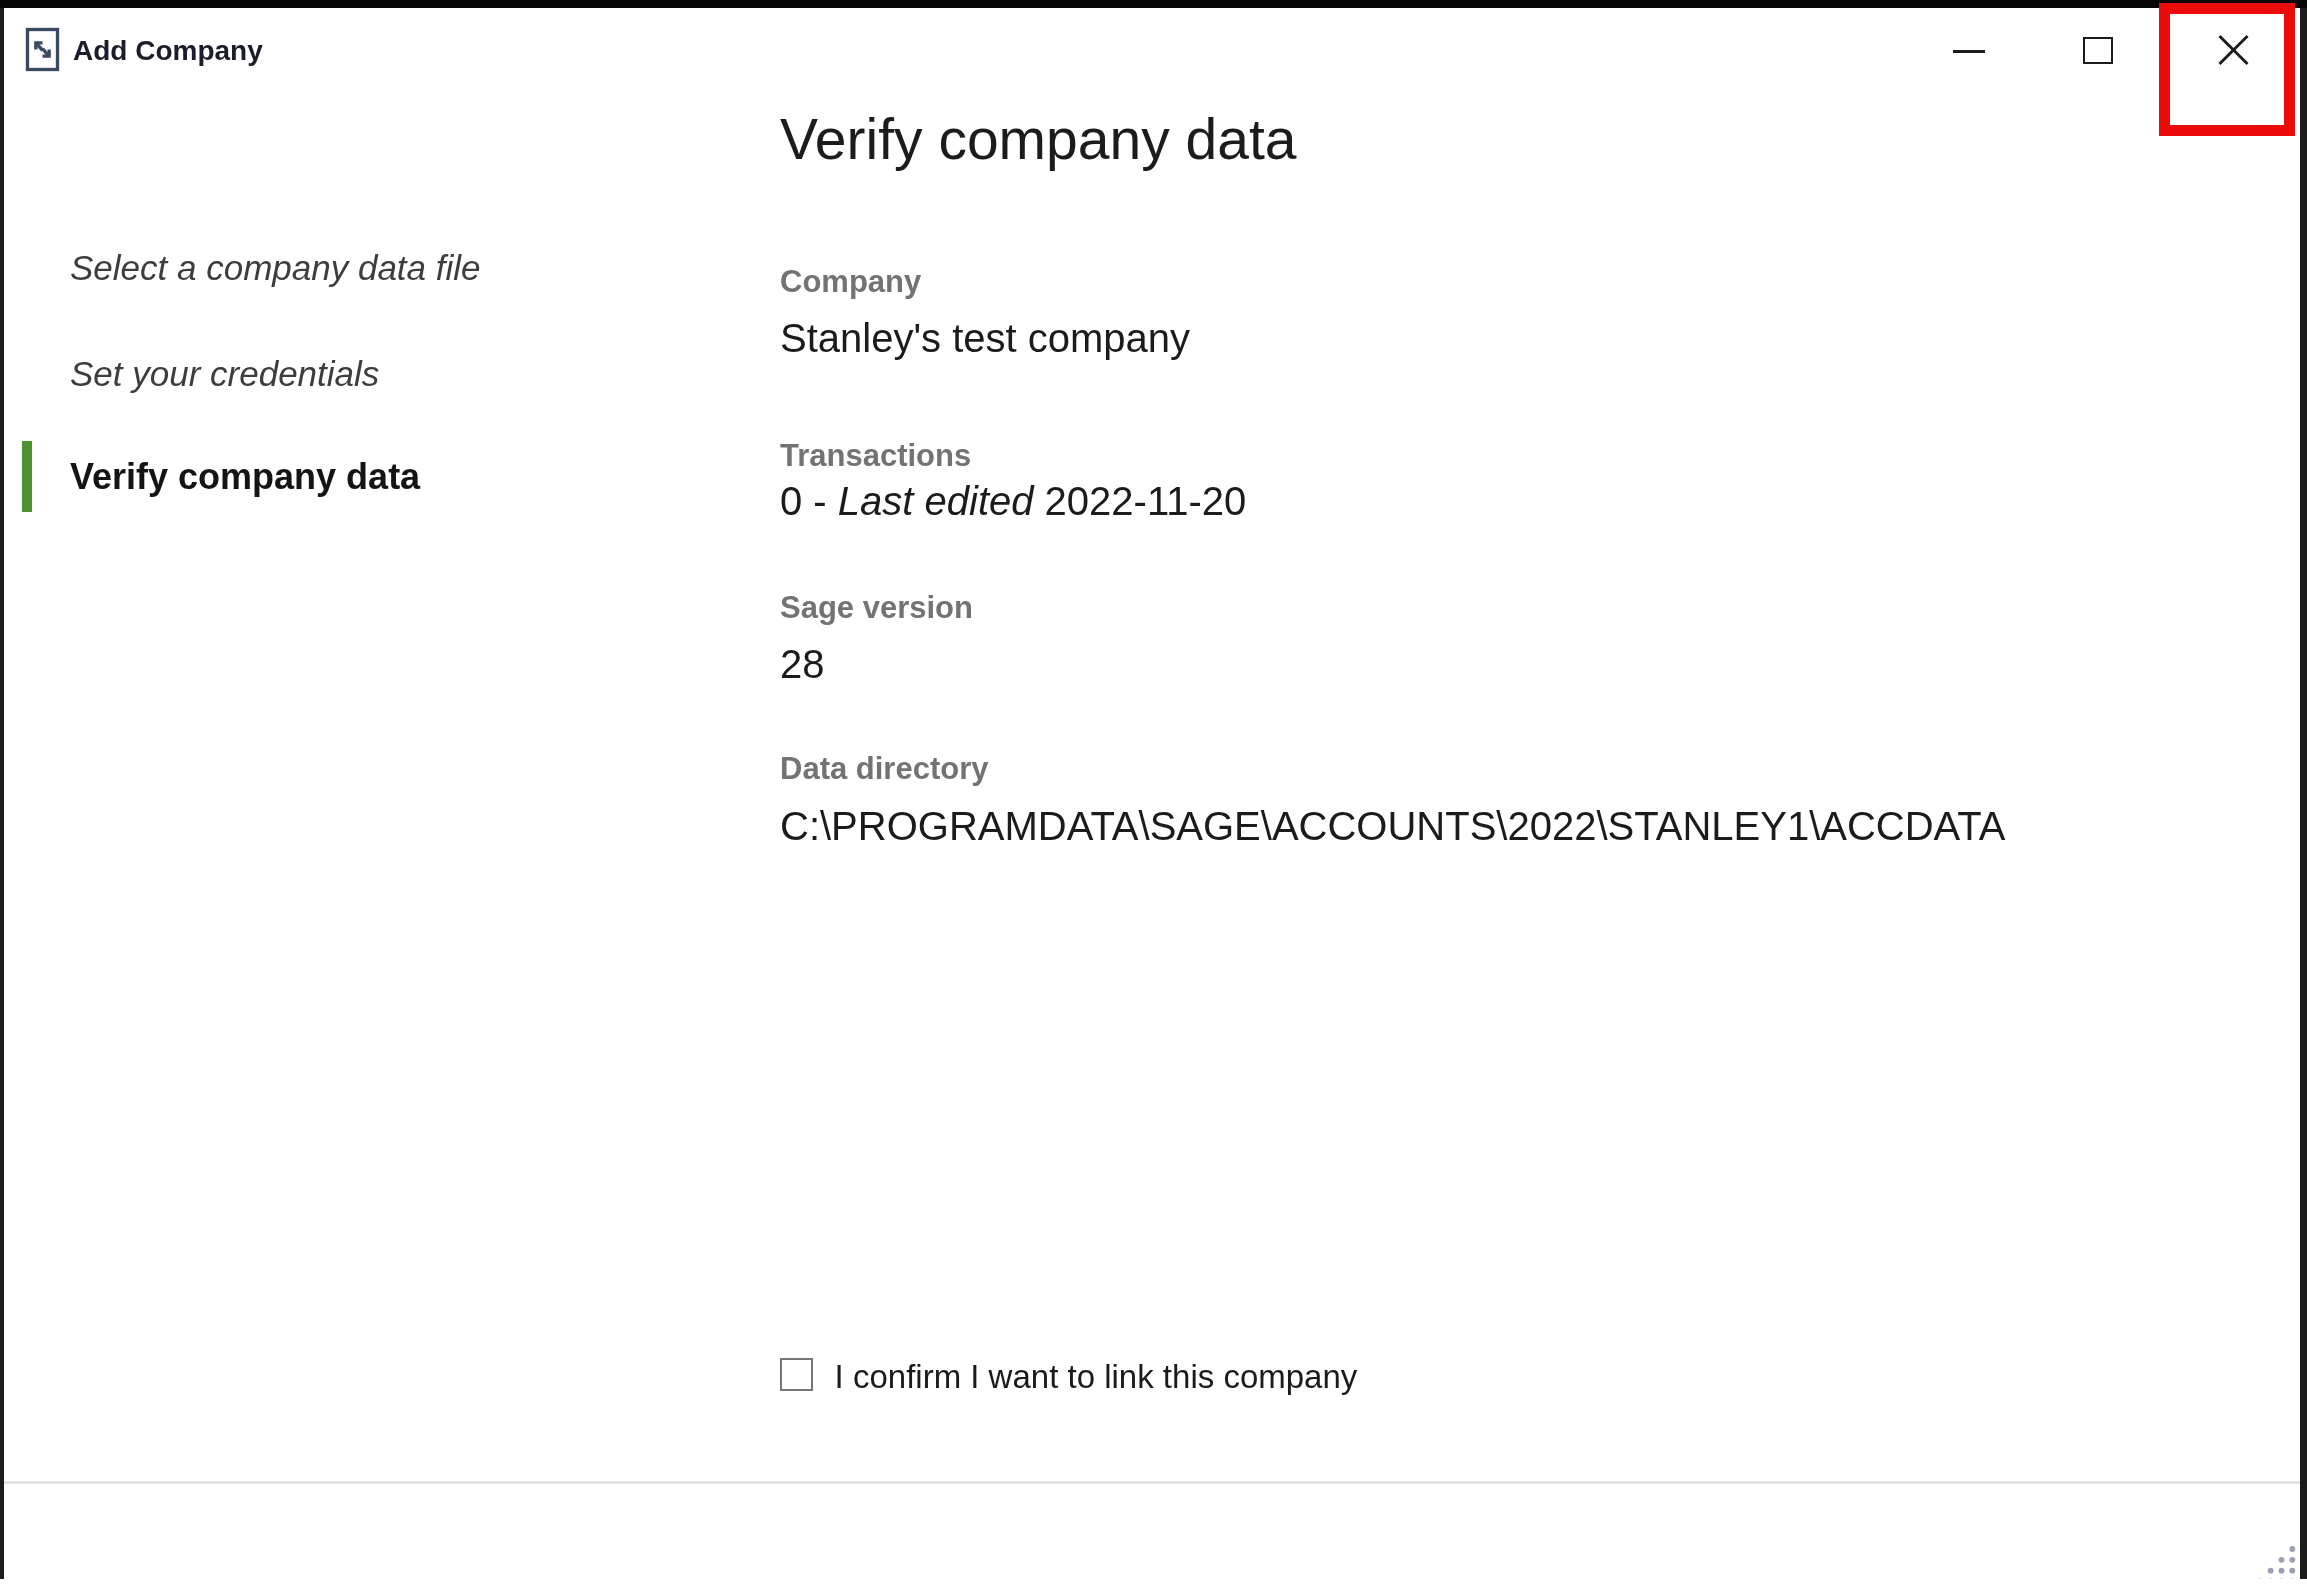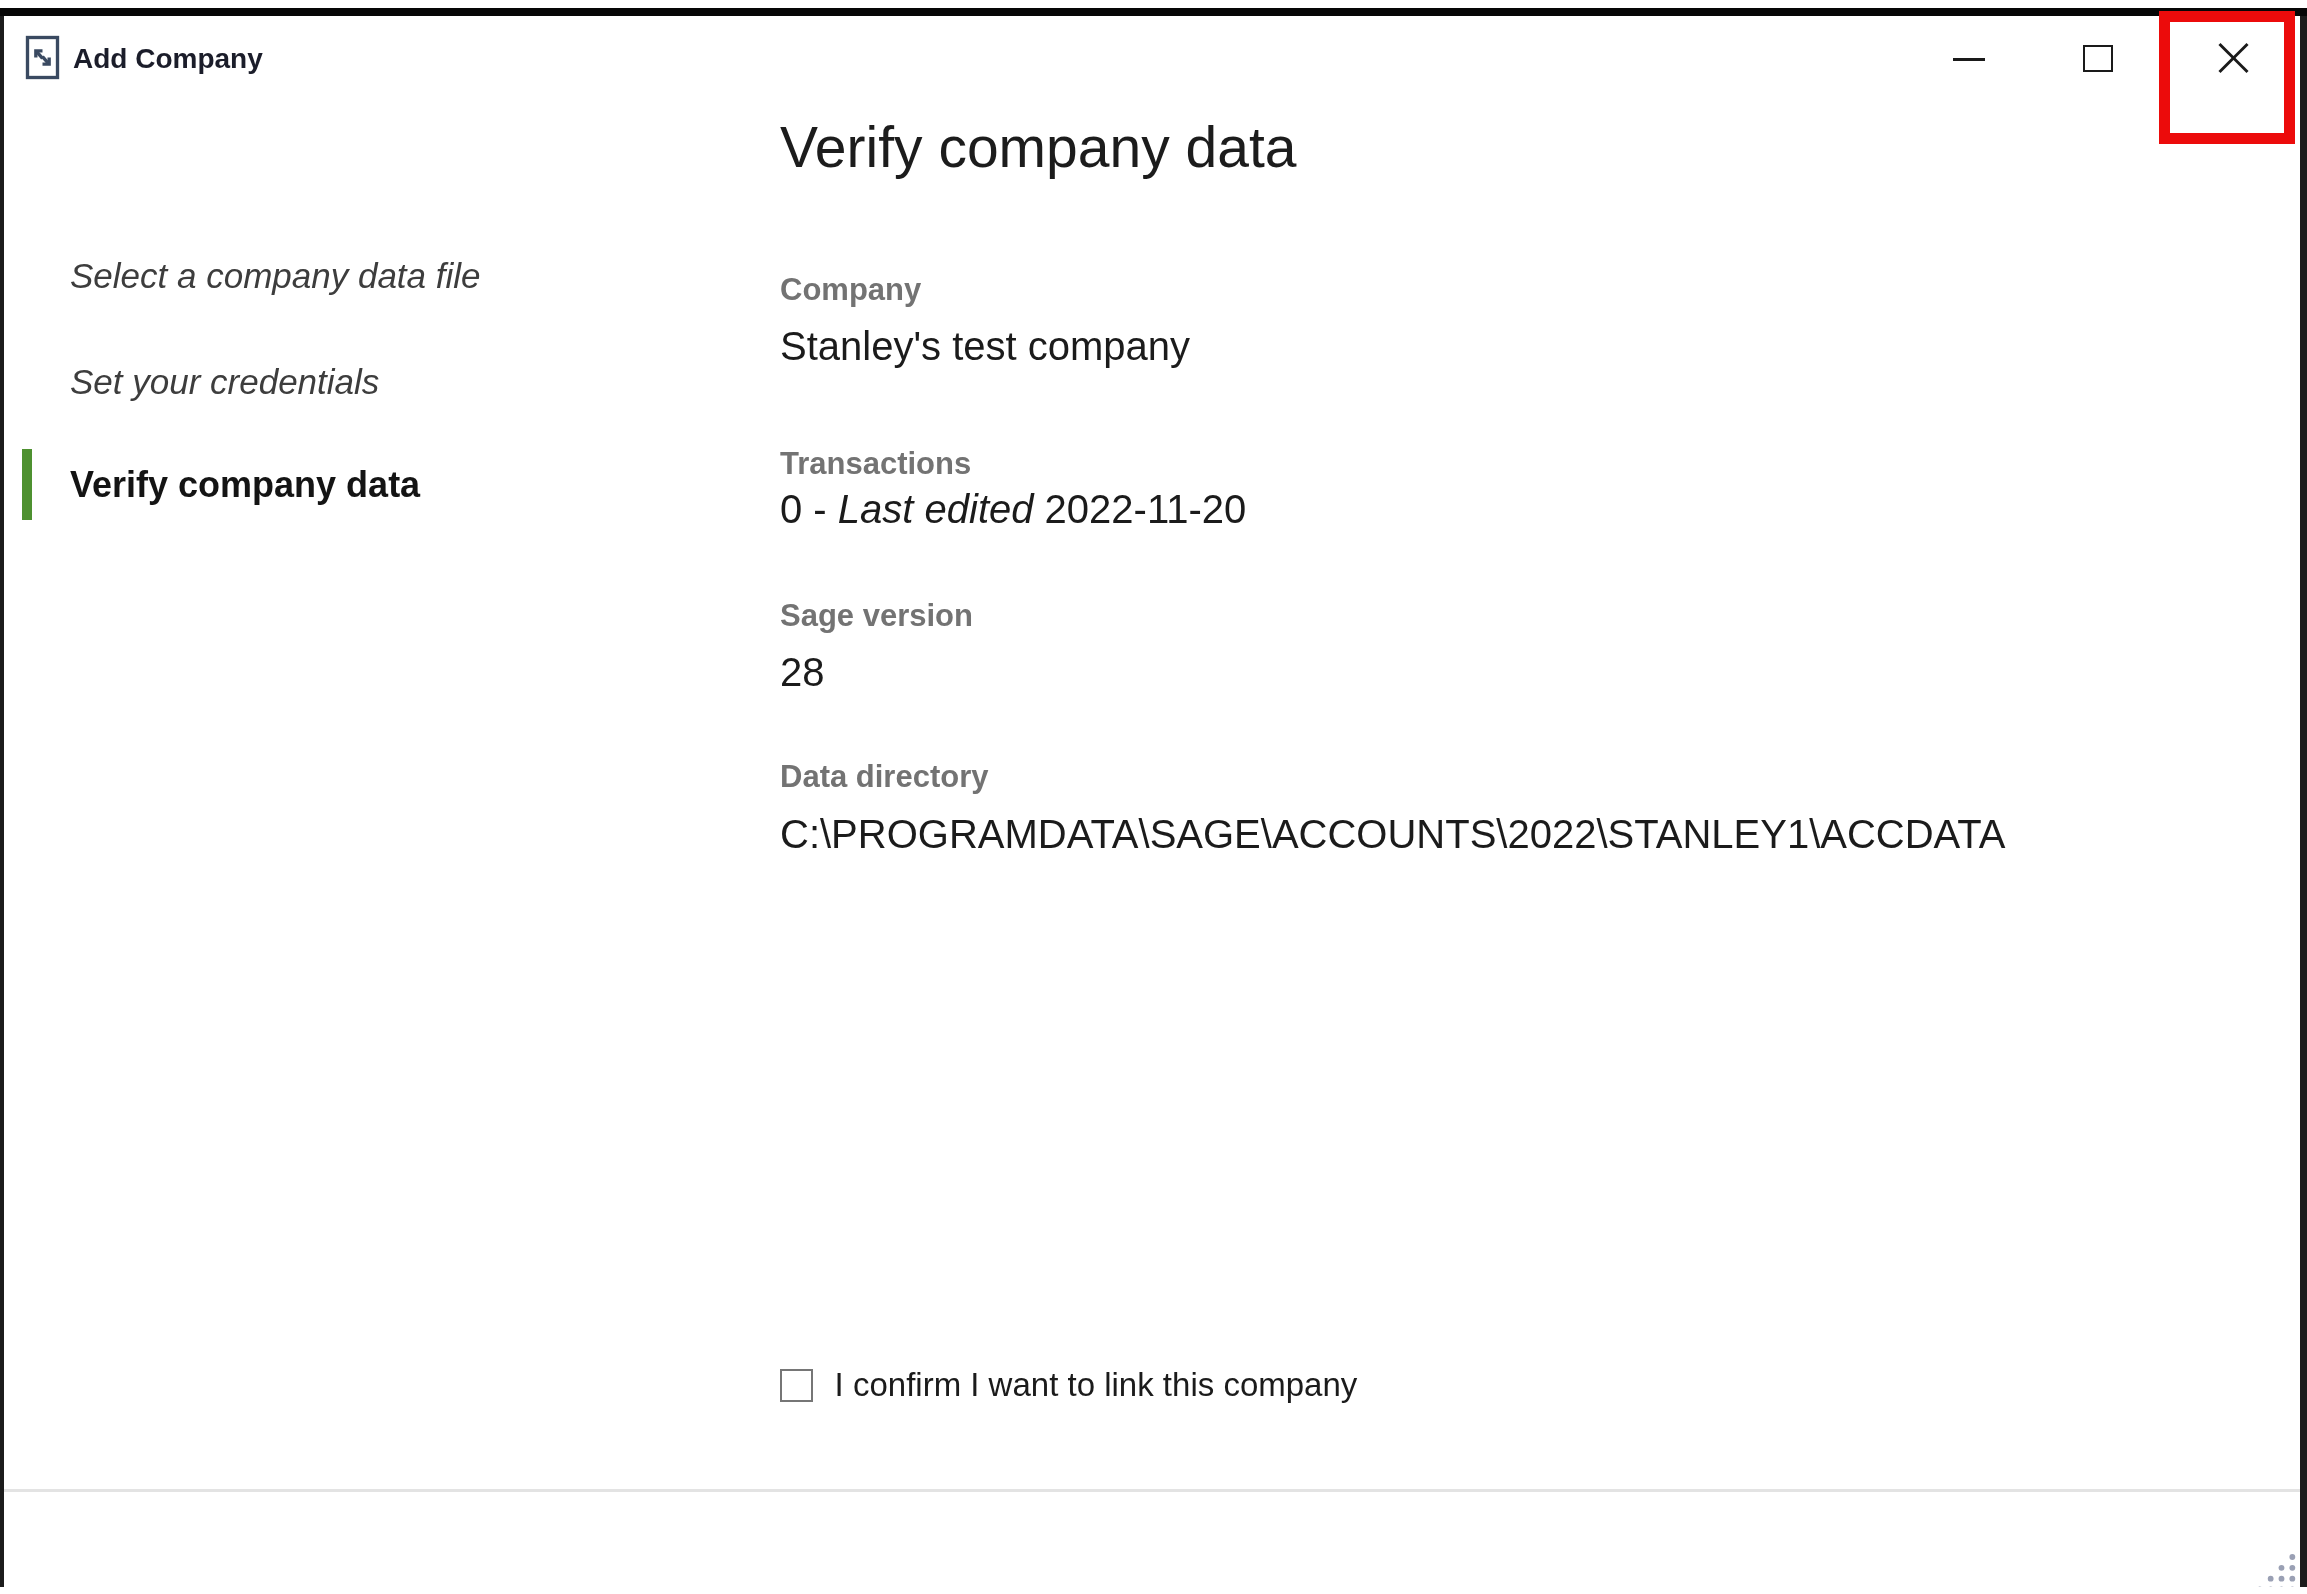--- a/index.html
+++ b/index.html
@@ -3,21 +3,20 @@
 <meta charset="utf-8">
 <style>
   html,body{margin:0;padding:0;background:#ffffff;}
   .stage{
     position:relative;
     width:2307px;height:1579px;
     background:#ffffff;
     font-family:"Liberation Sans", sans-serif;
     color:#1b1b1b;
     overflow:hidden;
-    margin-top:8px;
   }
   
   .frame-top{position:absolute;left:0;top:0;width:2307px;height:8.3px;background:#060606;}
   .frame-left{position:absolute;left:0;top:8.3px;width:4.2px;height:1577px;background:#1c1c1c;}
   .frame-right{position:absolute;left:2300px;top:8.3px;width:6.6px;height:1577px;background:#1c1c1c;}
   .strip{position:absolute;top:1586px;height:9.1px;}
   .strip.s1{left:0;width:310px;background:#0c0c0c;}
   .strip.s2{left:310px;width:1712px;background:#9b9b9b;}
   .strip.s3{left:2022px;width:285px;background:#111111;}
 
@@ -41,21 +40,21 @@
   .heading{position:absolute;left:780px;top:106px;font-size:57px;font-weight:300;color:#1c1c1c;white-space:nowrap;}
   .field-label{position:absolute;left:780px;font-size:31px;font-weight:700;color:#737373;white-space:nowrap;}
   .field-value{position:absolute;left:780px;font-size:40px;font-weight:400;color:#1b1b1b;white-space:nowrap;}
   .fl1{top:264px;} .fv1{top:316px;}
   .fl2{top:438px;} .fv2{top:479px;}
   .fl3{top:590px;text-align:right;} .fv3{top:642px;}
   .fl4{top:751px;} .fv4{top:804px;}
   .em{font-style:italic;}
 
   
-  .confirm-row{position:absolute;left:780px;top:1358px;display:flex;align-items:center;cursor:default;}
+  .confirm-row{position:absolute;left:780px;top:1358px;display:flex;align-items:flex-start;cursor:default;}
   .checkbox{width:33px;height:33px;box-sizing:border-box;border:2.5px solid #767676;background:#fff;}
   .confirm-label{margin-left:21.6px;font-size:33px;color:#1b1b1b;white-space:nowrap;}
 
   
   .divider{position:absolute;left:4.2px;top:1481px;width:2296px;height:2.5px;background:#e3e3e3;}
   .next-btn{position:absolute;left:1982px;top:1502px;width:293px;height:75px;box-sizing:border-box;
     background:#f3f3ef;border:1.7px solid #a3a3a3;color:#8b8d98;font-size:35px;
     font-family:"Liberation Sans", sans-serif;display:flex;align-items:center;justify-content:center;}
   .grip{position:absolute;left:2249px;top:1539px;}
 </style>

